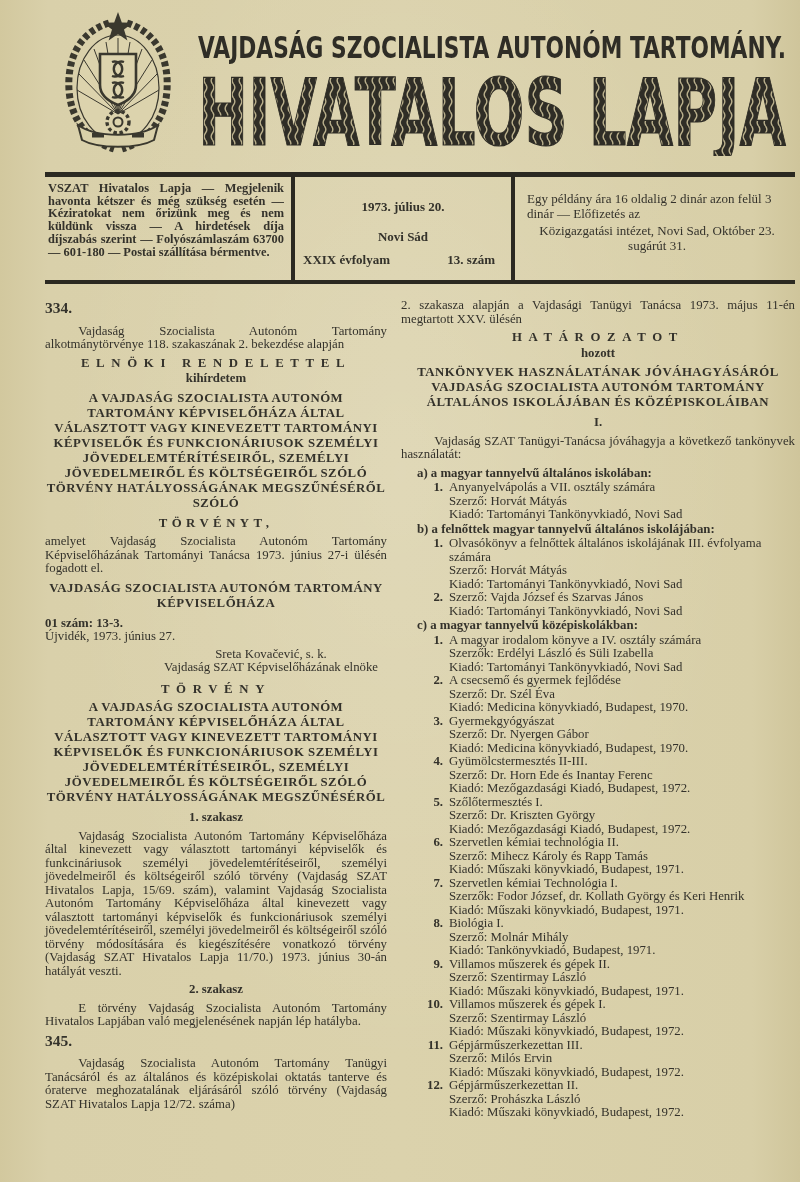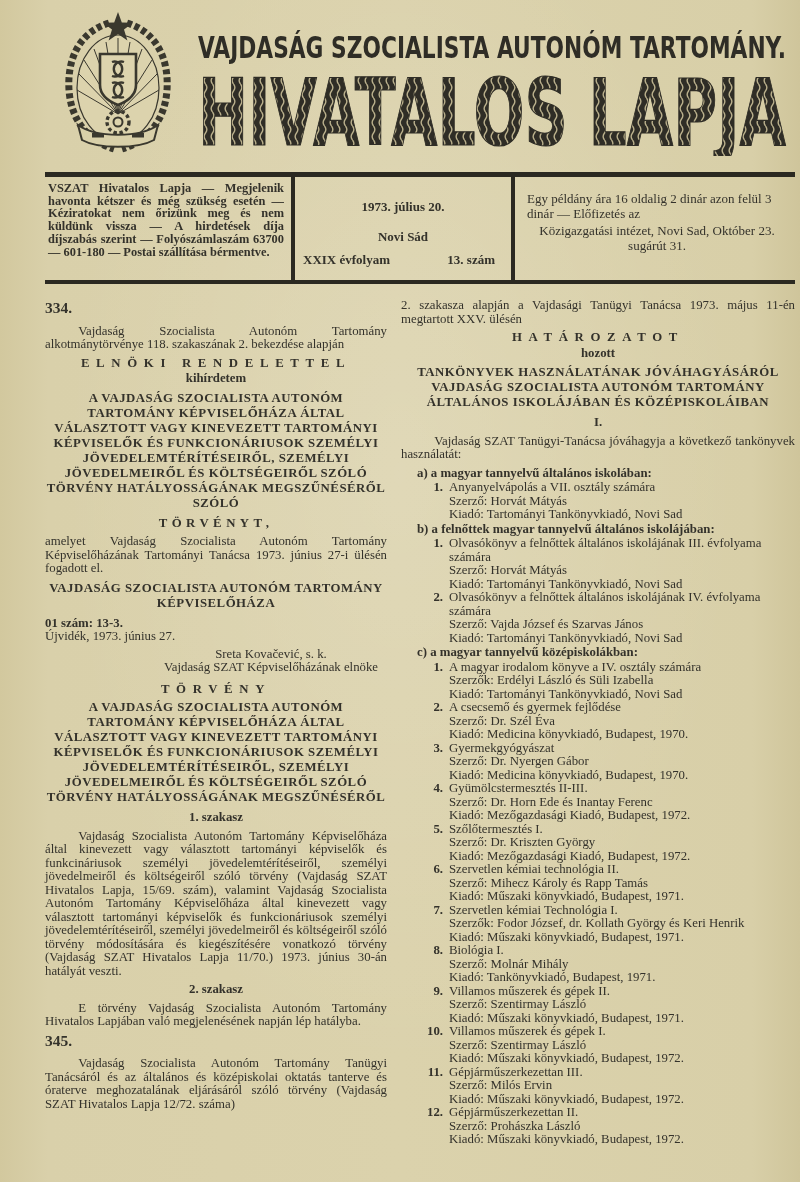--- a/index.html
+++ b/index.html
@@ -195,21 +195,20 @@
             <div class="bookbody">
               <div>Olvasókönyv a felnőttek általános iskolájának III. évfolyama számára</div>
               <div>Szerző: Horvát Mátyás</div>
               <div>Kiadó: Tartományi Tankönyvkiadó, Novi Sad</div>
             </div>
           </div>
 
           <div class="book">
             <div class="booknum">2.</div>
             <div class="bookbody">
-              <div>Olvasókönyv a felnőttek általános iskolájának IV. évfolyama számára</div>
               <div>Szerző: Vajda József és Szarvas János</div>
               <div>Kiadó: Tartományi Tankönyvkiadó, Novi Sad</div>
             </div>
           </div>
         </div>
 
       <div class="seclab">c) a magyar tannyelvű középiskolákban:</div>
       <div class="books">
 
           <div class="book">

